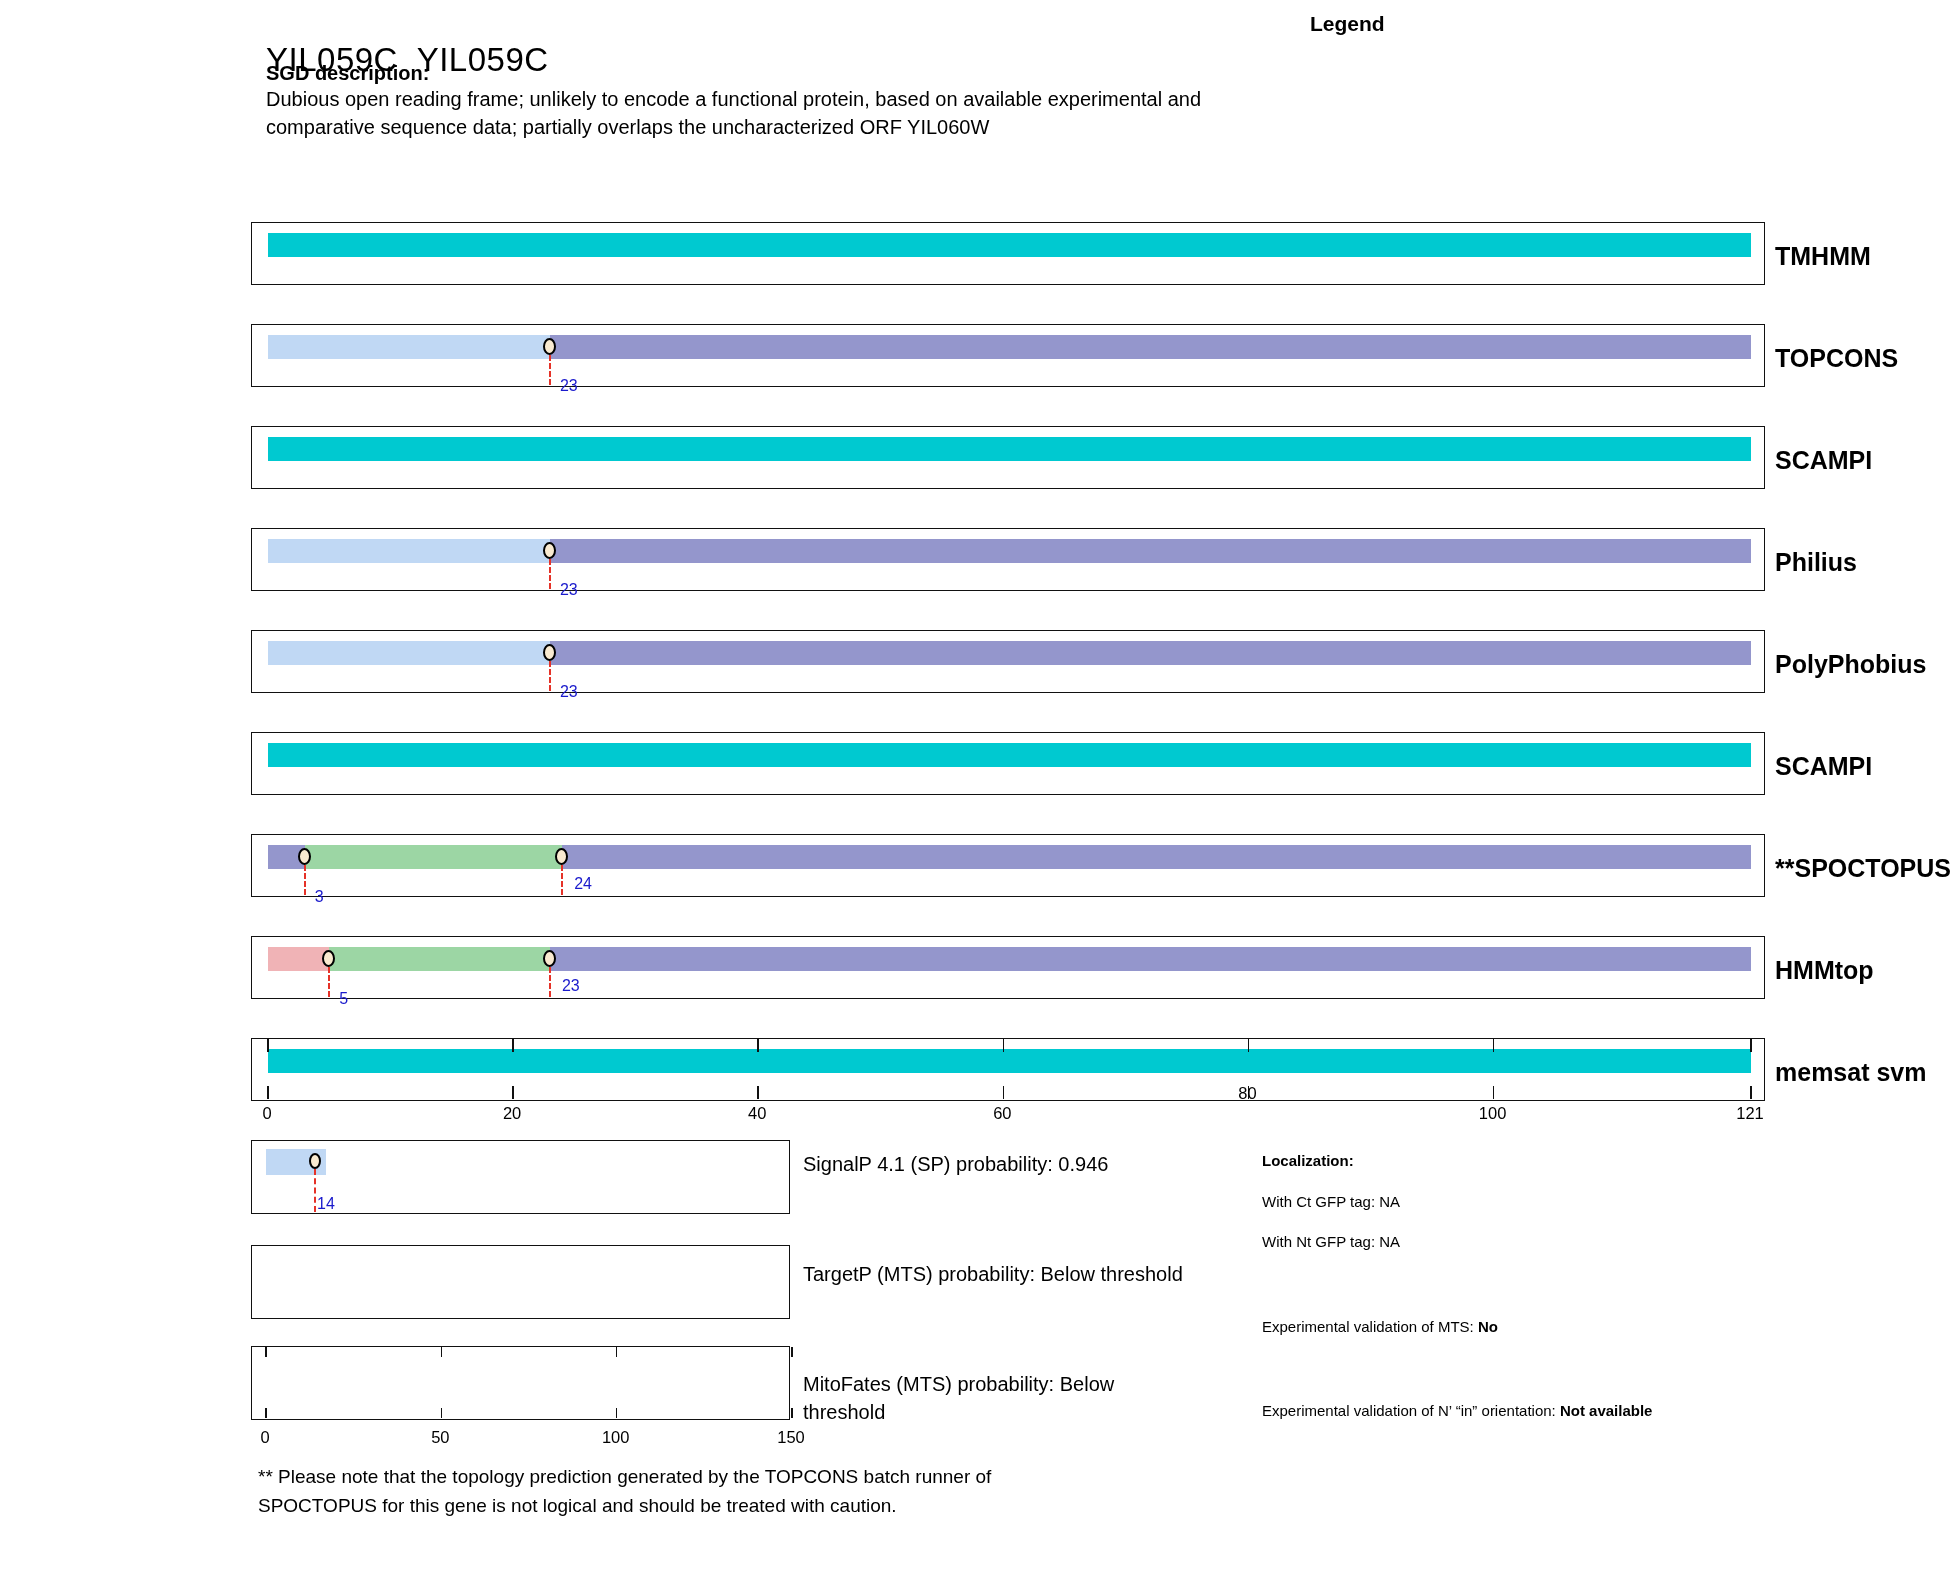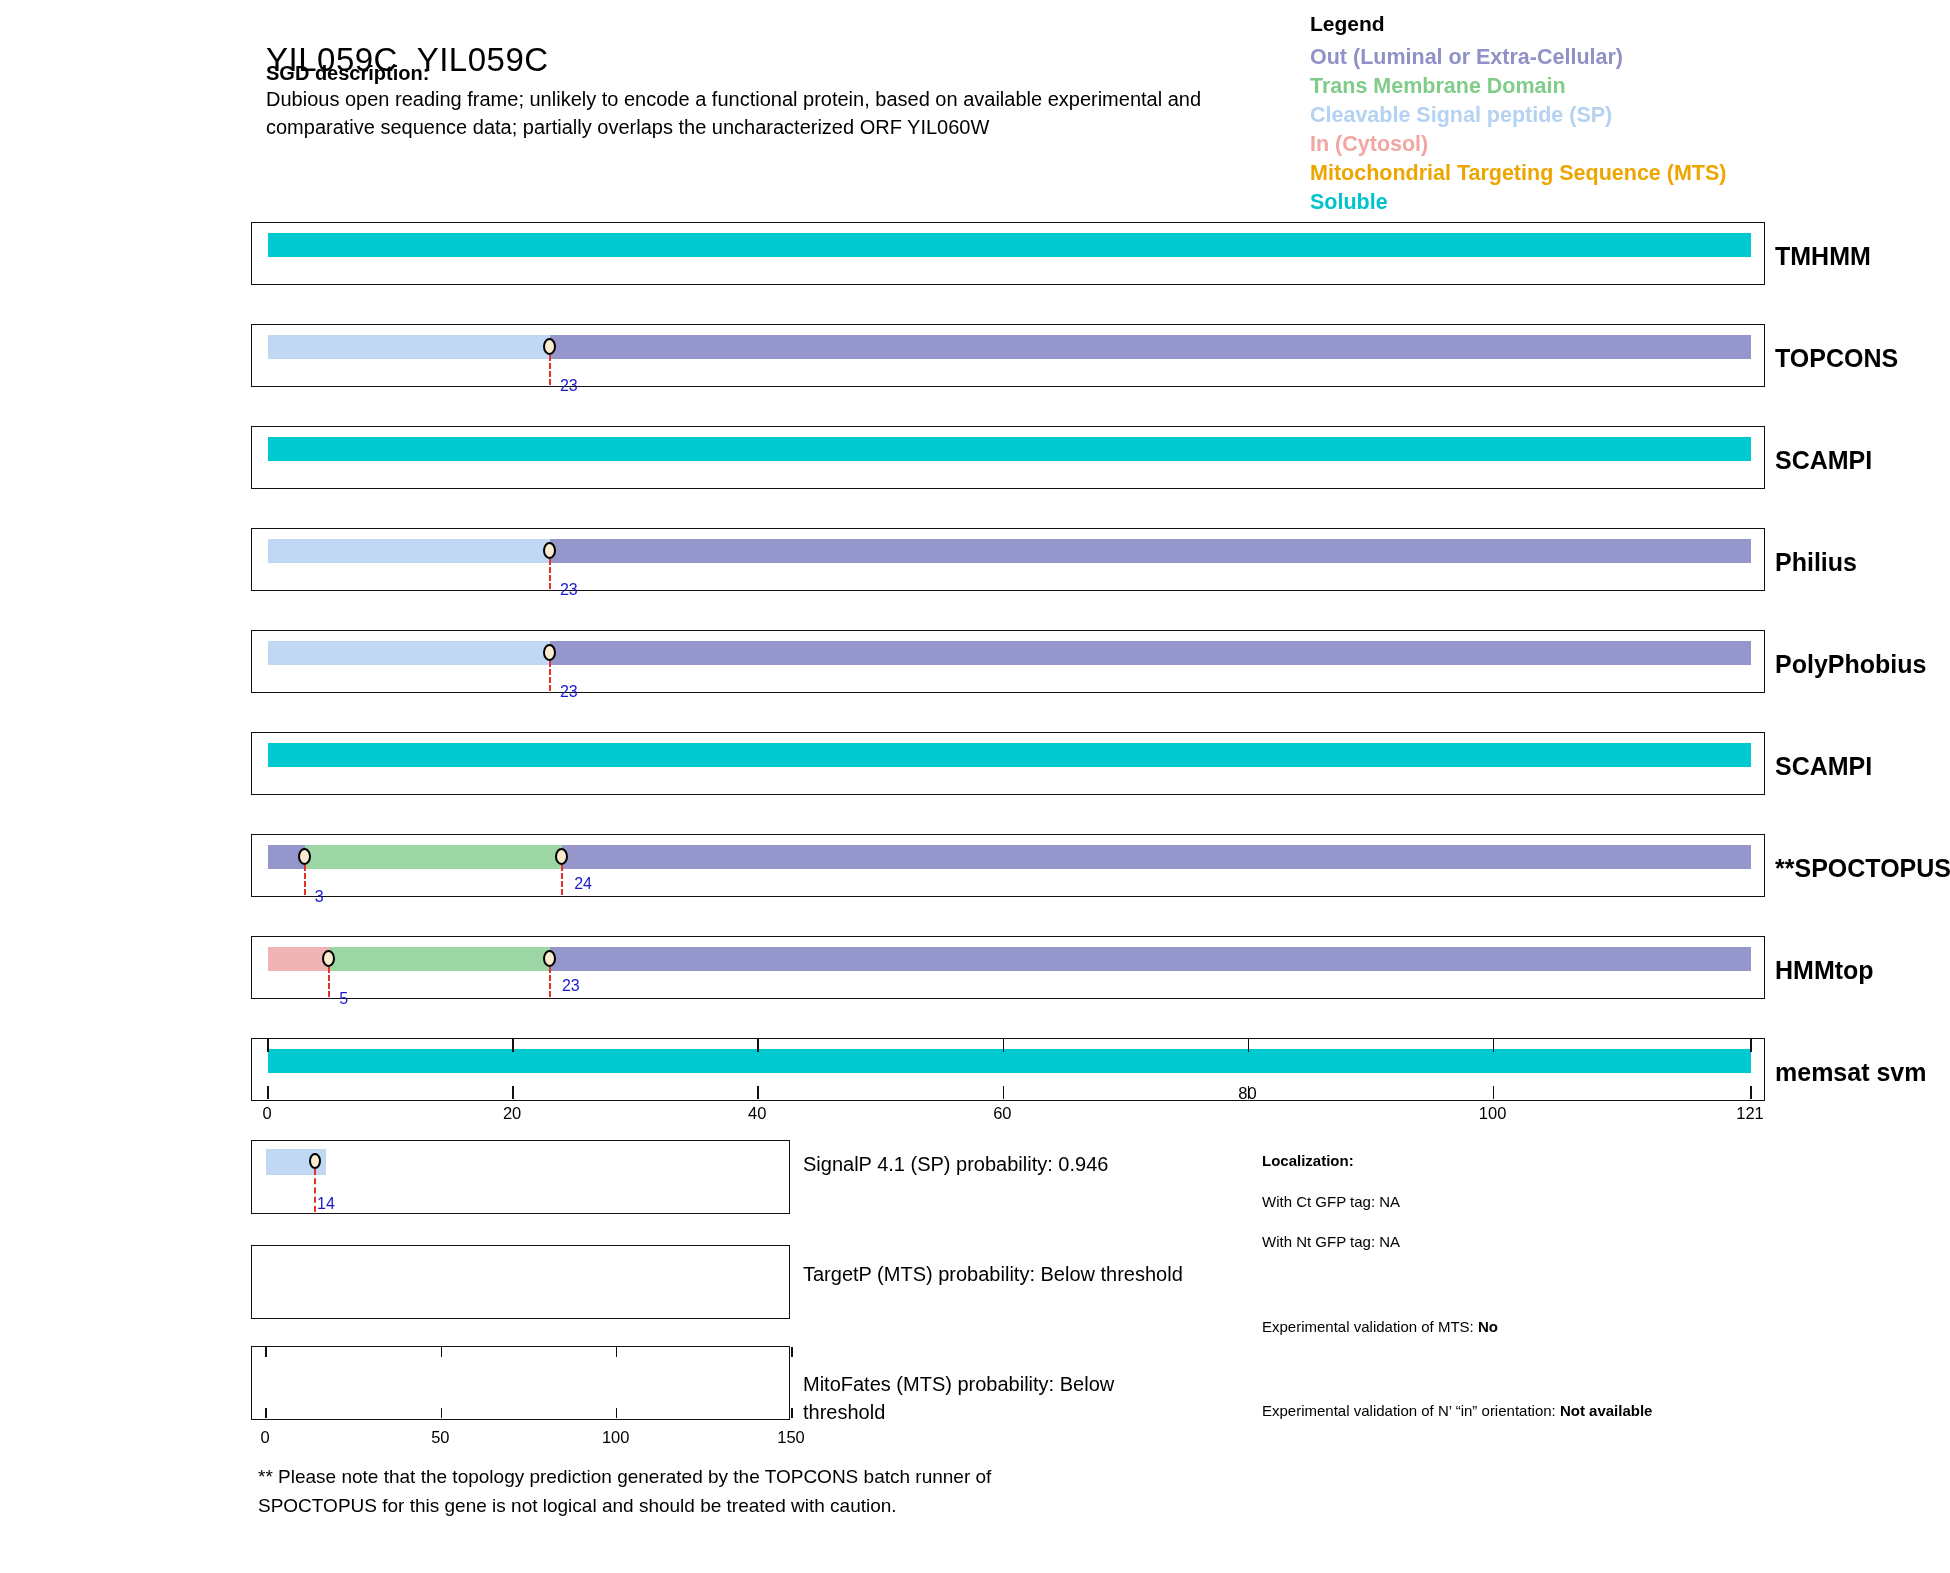--- a/index.html
+++ b/index.html
@@ -26,28 +26,20 @@
 </style>
 </head>
 <body>
 
 <div class="abs" id="gene-title">YIL059C  YIL059C</div>
 <div class="abs" id="sgd-label">SGD description:</div>
 <div class="abs" id="sgd-desc">Dubious open reading frame; unlikely to encode a functional protein, based on available experimental and comparative sequence data; partially overlaps the uncharacterized ORF YIL060W</div>
 
 <div class="abs" id="legend">
   <div id="legend-title">Legend</div>
-  <div id="legend-items">
-      <div class="legend-item" style="color: rgb(143, 145, 199);">Out (Luminal or Extra-Cellular)</div>
-      <div class="legend-item" style="color: rgb(128, 204, 136);">Trans Membrane Domain</div>
-      <div class="legend-item" style="color: rgb(180, 210, 242);">Cleavable Signal peptide (SP)</div>
-      <div class="legend-item" style="color: rgb(242, 166, 162);">In (Cytosol)</div>
-      <div class="legend-item" style="color: rgb(237, 166, 0);">Mitochondrial Targeting Sequence (MTS)</div>
-      <div class="legend-item" style="color: rgb(0, 195, 205);">Soluble</div>
-    </div>
 </div>
 
 <div id="tracks">
     <div class="track-box" style="left: 251px; top: 222px; width: 1514px; height: 63px;">
       <div class="seg" style="left: 16px; top: 10px; width: 1483px; height: 24px; background: rgb(0, 201, 208);"></div>
     </div>
     <div class="track-label" style="top: 242px;">TMHMM</div>
     <div class="track-box" style="left: 251px; top: 324px; width: 1514px; height: 63px;">
       <div class="seg" style="left: 16px; top: 10px; width: 281.893px; height: 24px; background: rgb(192, 216, 244);"></div>
       <div class="seg" style="left: 297.893px; top: 10px; width: 1201.11px; height: 24px; background: rgb(148, 150, 204);"></div>

